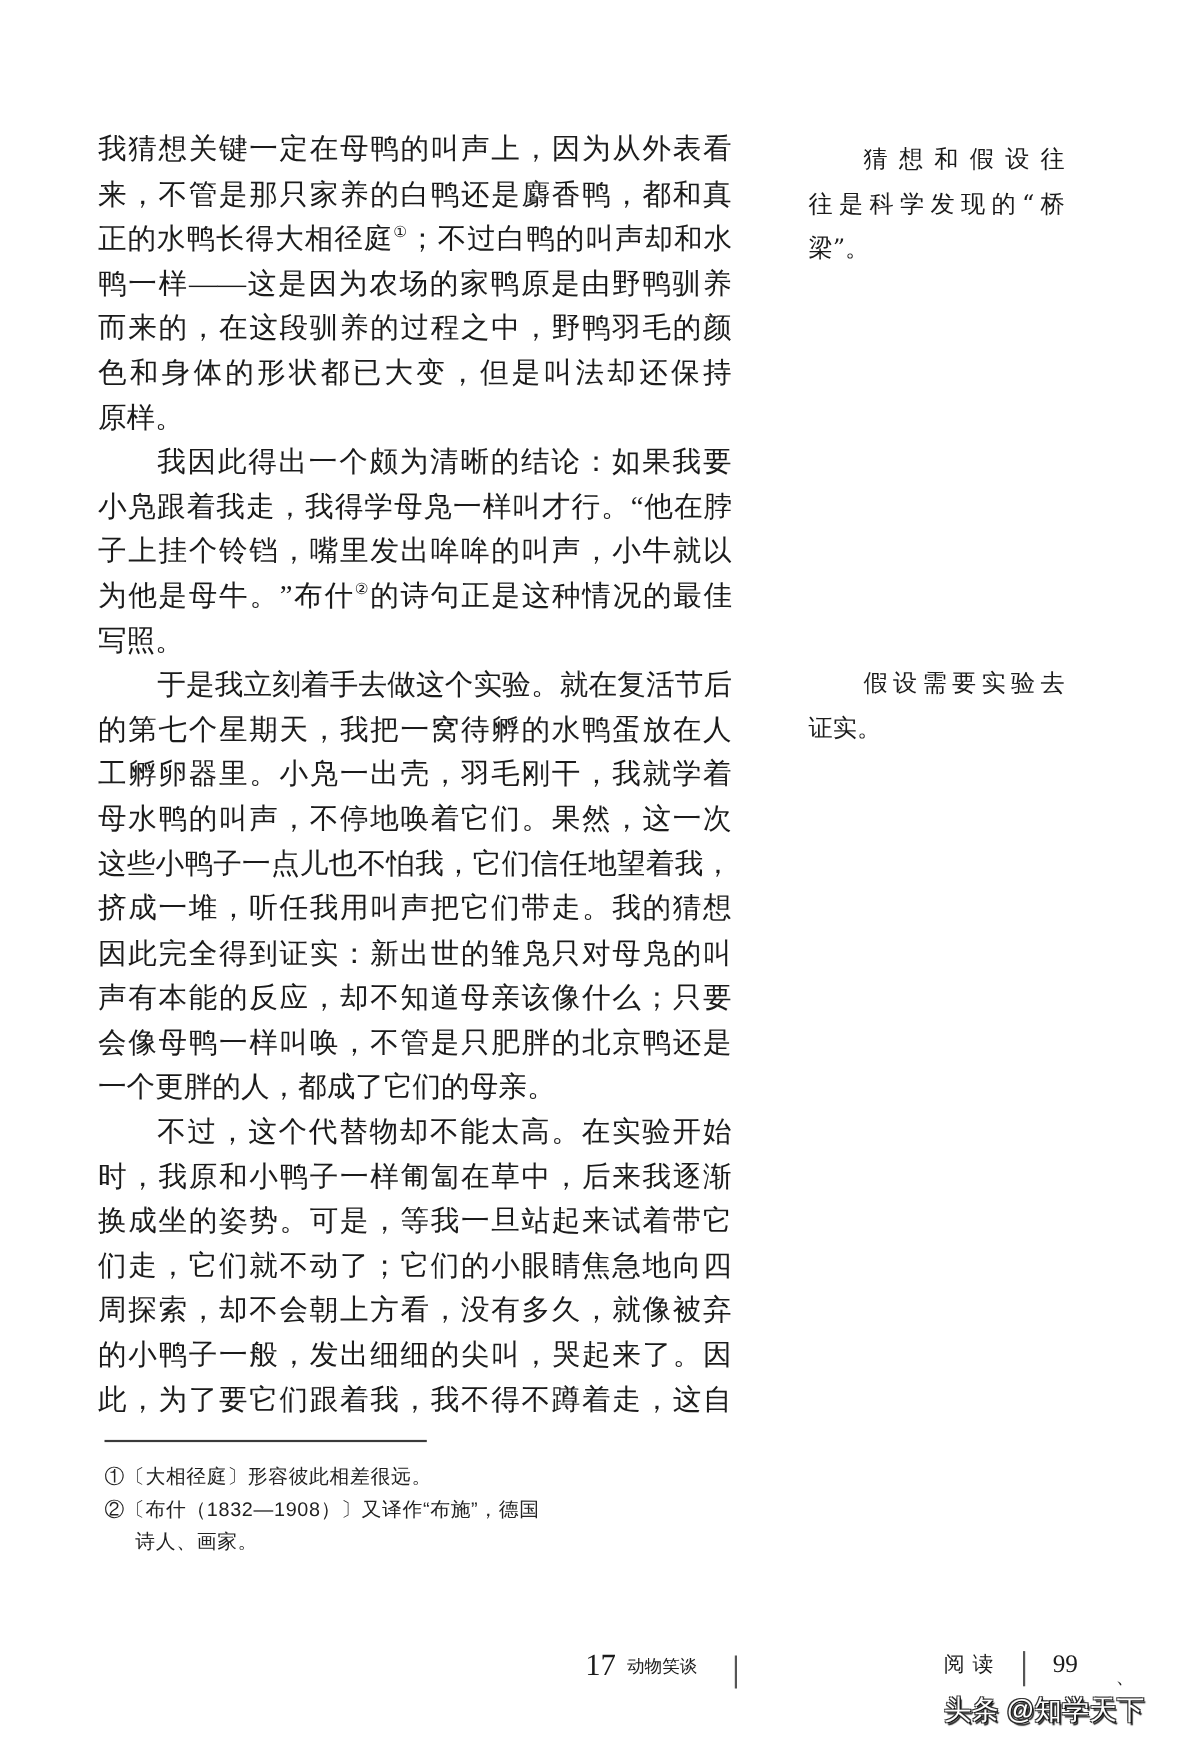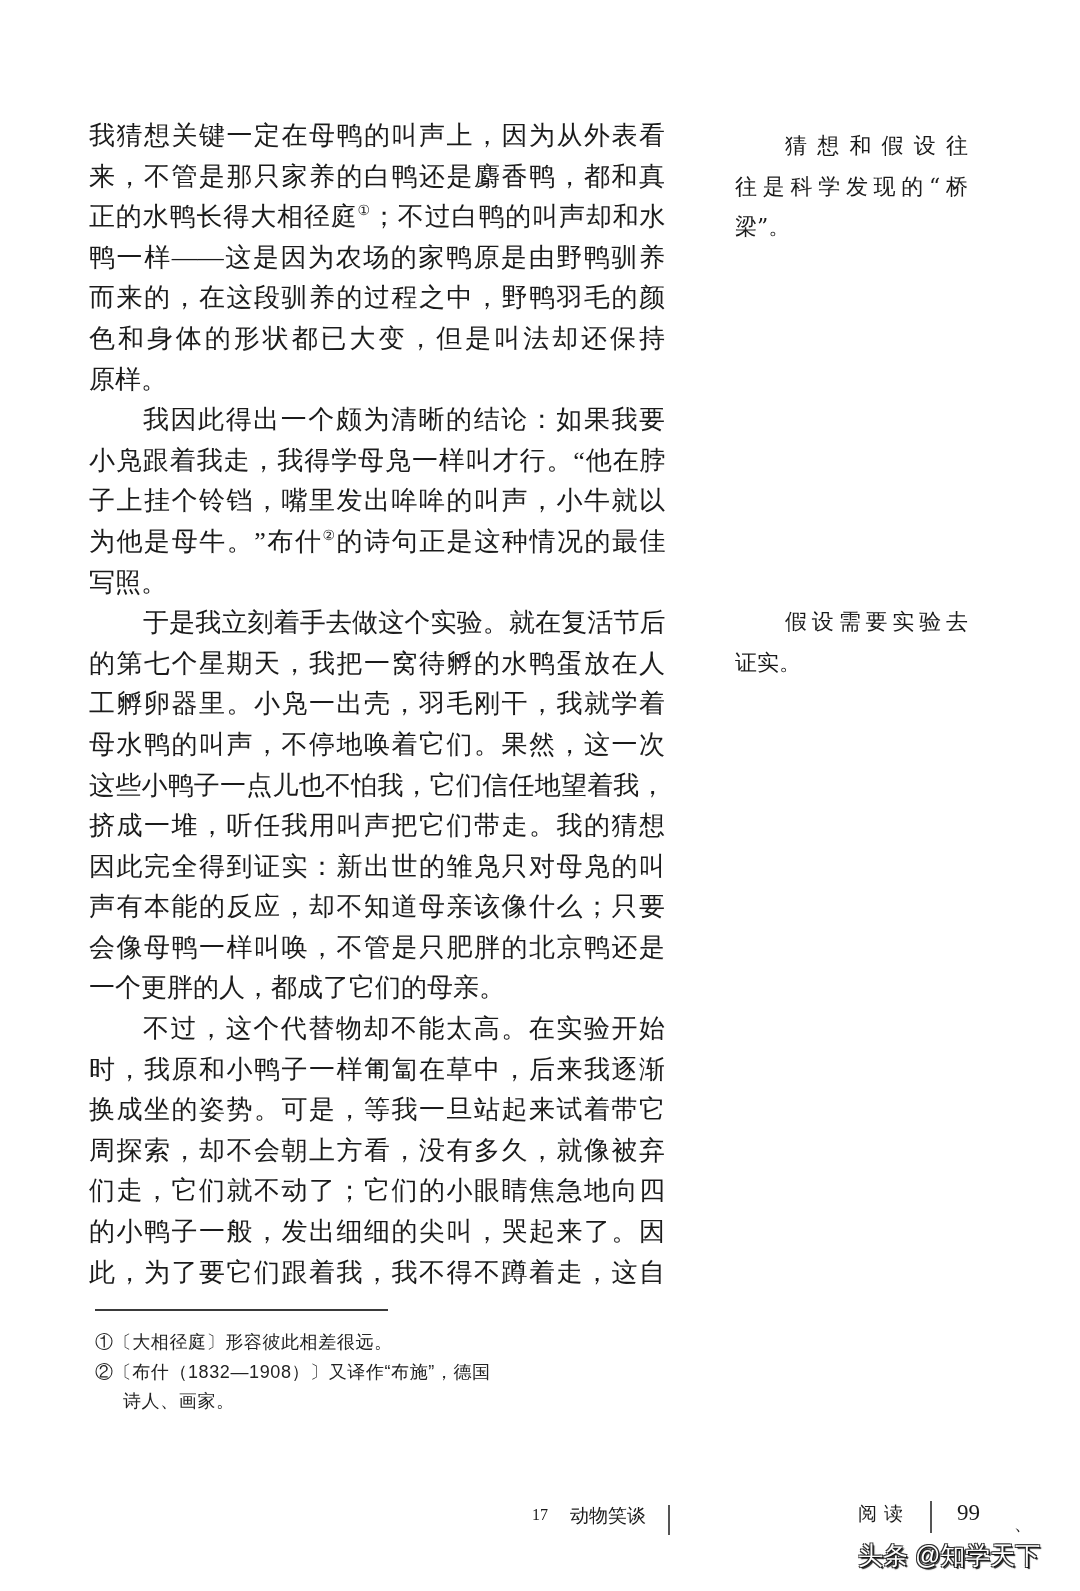--- a/index.html
+++ b/index.html
@@ -49,22 +49,22 @@
     .footnotes {
       position: absolute; left: 95px; top: 1328px; width: 460px;
       font-family: Liberation Sans, sans-serif; font-size: 18px;
       line-height: 29.5px; letter-spacing: 0.6px; color: #222;
     }
     .fn-line { height: 29.5px; white-space: nowrap; }
     .fn-line.cont { padding-left: 28px; }
 
     
     .footer-item { position: absolute; color: #1b1b1b; white-space: nowrap; }
-    .lesson-num { left: 532px; top: 1502px; font-family: "Liberation Serif", serif; font-size: 16px; line-height: 26px; }
-    .lesson-title { left: 570px; top: 1503px; font-family: "Liberation Serif", serif; font-size: 19px; line-height: 26px; }
+    .lesson-num { left: 532px; top: 1502px; font-family: "Liberation Serif", serif; font-size: 28px; line-height: 26px; }
+    .lesson-title { left: 570px; top: 1503px; font-family: "Liberation Serif", serif; font-size: 16px; line-height: 26px; }
     .vbar { position: absolute; width: 1.5px; background: #555; }
     .vbar-1 { left: 668px; top: 1505px; height: 30px; }
     .section-name { left: 858px; top: 1501px; font-family: Liberation Serif, serif; font-size: 19px; line-height: 26px; letter-spacing: 7px; }
     .vbar-2 { left: 930px; top: 1501px; height: 32px; }
     .page-num { left: 957px; top: 1499px; font-family: "Liberation Serif", serif; font-size: 23px; line-height: 28px; }
 
     .watermark {
       position: absolute; left: 858px; top: 1539px;
       font-family: "Liberation Sans", sans-serif; font-size: 25px; line-height: 32px;
       color: #ffffff; white-space: nowrap;
@@ -110,22 +110,22 @@
       <div class="line">因此完全得到证实：新出世的雏凫只对母凫的叫</div>
       <div class="line">声有本能的反应，却不知道母亲该像什么；只要</div>
       <div class="line">会像母鸭一样叫唤，不管是只肥胖的北京鸭还是</div>
       <div class="line end">一个更胖的人，都成了它们的母亲。</div>
     </div>
 
     <div>
       <div class="line indent">不过，这个代替物却不能太高。在实验开始</div>
       <div class="line">时，我原和小鸭子一样匍匐在草中，后来我逐渐</div>
       <div class="line">换成坐的姿势。可是，等我一旦站起来试着带它</div>
+      <div class="line">们走，它们就不动了；它们的小眼睛焦急地向四</div>
       <div class="line">周探索，却不会朝上方看，没有多久，就像被弃</div>
-      <div class="line">们走，它们就不动了；它们的小眼睛焦急地向四</div>
       <div class="line">的小鸭子一般，发出细细的尖叫，哭起来了。因</div>
       <div class="line">此，为了要它们跟着我，我不得不蹲着走，这自</div>
     </div>
   </div>
 
   <div class="note note-1">
     <div class="nline first">猜想和假设往</div>
     <div class="nline">往是科学发现的“桥</div>
     <div class="nline end">梁”。</div>
   </div>

